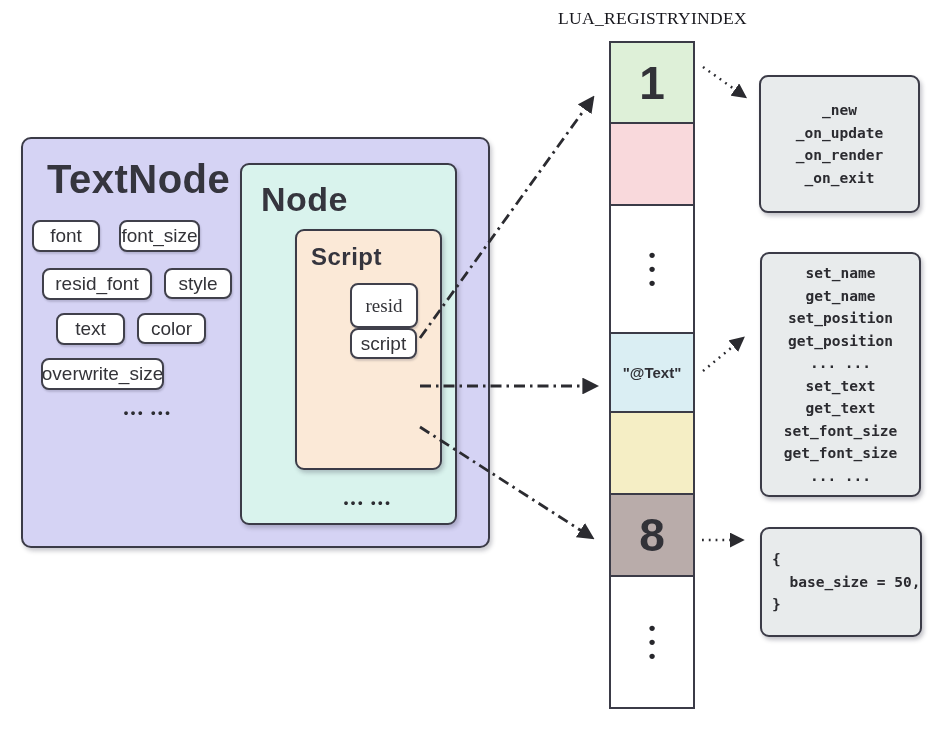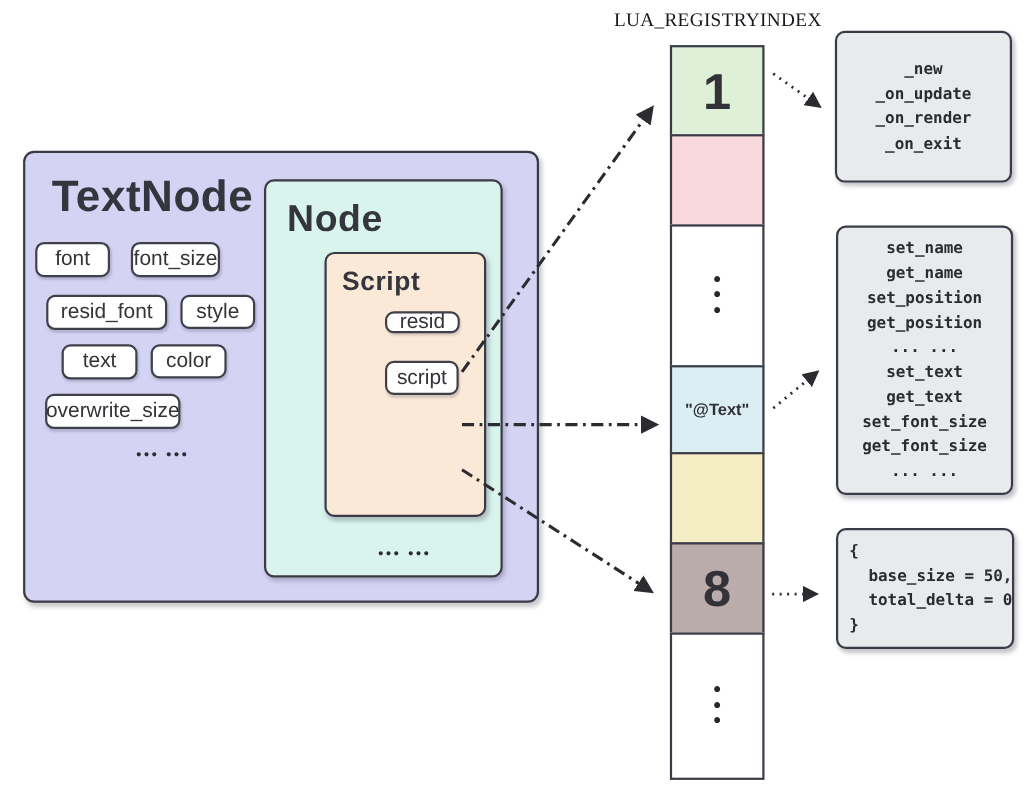--- a/index.html
+++ b/index.html
@@ -30,21 +30,21 @@
   .cell-big { font-size:46px; font-weight:800; color:#323238; }
   .cell-small { font-size:15px; font-weight:bold; color:#2f2f35; }
   .vdots { white-space:pre; font-size:19px; line-height:14px; font-weight:bold;
            color:#27272c; text-align:center; }
 
   
   .panel { position:absolute; border:2px solid #3b3b47; border-radius:9px;
            box-shadow:2px 3px 4px rgba(40,40,60,0.28);
            display:flex; flex-direction:column; justify-content:center;
            font-family:"DejaVu Sans Mono", monospace; font-weight:bold;
-           font-size:14.5px; color:#2b2b30; }
+           font-size:14.5px; color:#2b2b30;margin-top:47px; }
   .panel .pline { line-height:22.5px; text-align:center; }
   .panel-payload .pline { text-align:left; white-space:pre; padding-left:10px; line-height:22.5px; }
   .panel-lifecycle { left:759px; top:28px;  width:161px; height:138px; }
   .panel-methods   { left:760px; top:205px; width:161px; height:245px; }
   .panel-payload   { left:760px; top:480px; width:162px; height:110px; }
 
   #arrows { position:absolute; left:0; top:0; width:939px; height:732px;
             pointer-events:none; z-index:6; }
 </style>
 </head>
@@ -62,21 +62,21 @@
     <div class="pill" style="left:114px; top:174px; width:69px;  height:31px;text-align:right;">color</div>
     <div class="pill" style="left:18px;  top:219px; width:123px; height:32px;">overwrite_size</div>
     <div class="ellipsis" style="left:65px; top:266px; width:120px;">••• •••</div>
   </div>
 
   <div class="box" style="left: 240px; top: 163px; width: 217px; height: 362px; border-radius: 9px; background-color: rgb(217, 243, 237);">
     <div class="box-title" style="left:19px; top:15px; font-size:34px;">Node</div>
 
     <div class="box" style="left: 53px; top: 64px; width: 147px; height: 241px; border-radius: 9px; border-width: 2px; background-color: rgb(251, 233, 215);">
       <div class="box-title" style="left:14px; top:12px; font-size:24px;">Script</div>
-      <div class="pill" style="left:53px; top:52px;  width:68px;  height:20px;">resid</div>
+      <div class="pill" style="left:53px; top:52px;  width:68px;  height:45px;font-family:Liberation Serif, serif;">resid</div>
       <div class="pill" style="left:53px; top:97px;  width:67px;  height:31px;">script</div>
     </div>
 
     <div class="ellipsis" style="left:66px; top:330px; width:120px;">••• •••</div>
   </div>
 
   <div class="reg-title">LUA_REGISTRYINDEX</div>
 
   <div class="registry">
     <div class="cell c0 first" style="background-color: rgb(222, 240, 216);">
@@ -122,21 +122,20 @@
     <div class="pline">set_text</div>
     <div class="pline">get_text</div>
     <div class="pline">set_font_size</div>
     <div class="pline">get_font_size</div>
     <div class="pline">... ...</div>
   </div>
 
   <div class="panel panel-payload" style="background-color: rgb(232, 235, 236);">
     <div class="pline">{</div>
     <div class="pline">  base_size = 50,</div>
-    <div class="pline">  total_delta = 0</div>
     <div class="pline">}</div>
   </div>
 
   <svg id="arrows" viewBox="0 0 939 732">
     <defs>
       <marker id="ah" viewBox="0 0 10 10" refX="7.5" refY="5" markerWidth="6" markerHeight="6" orient="auto">
         <path d="M0,0 L10,5 L0,10 Z" fill="#2b2b30"></path>
       </marker>
     </defs>
 

